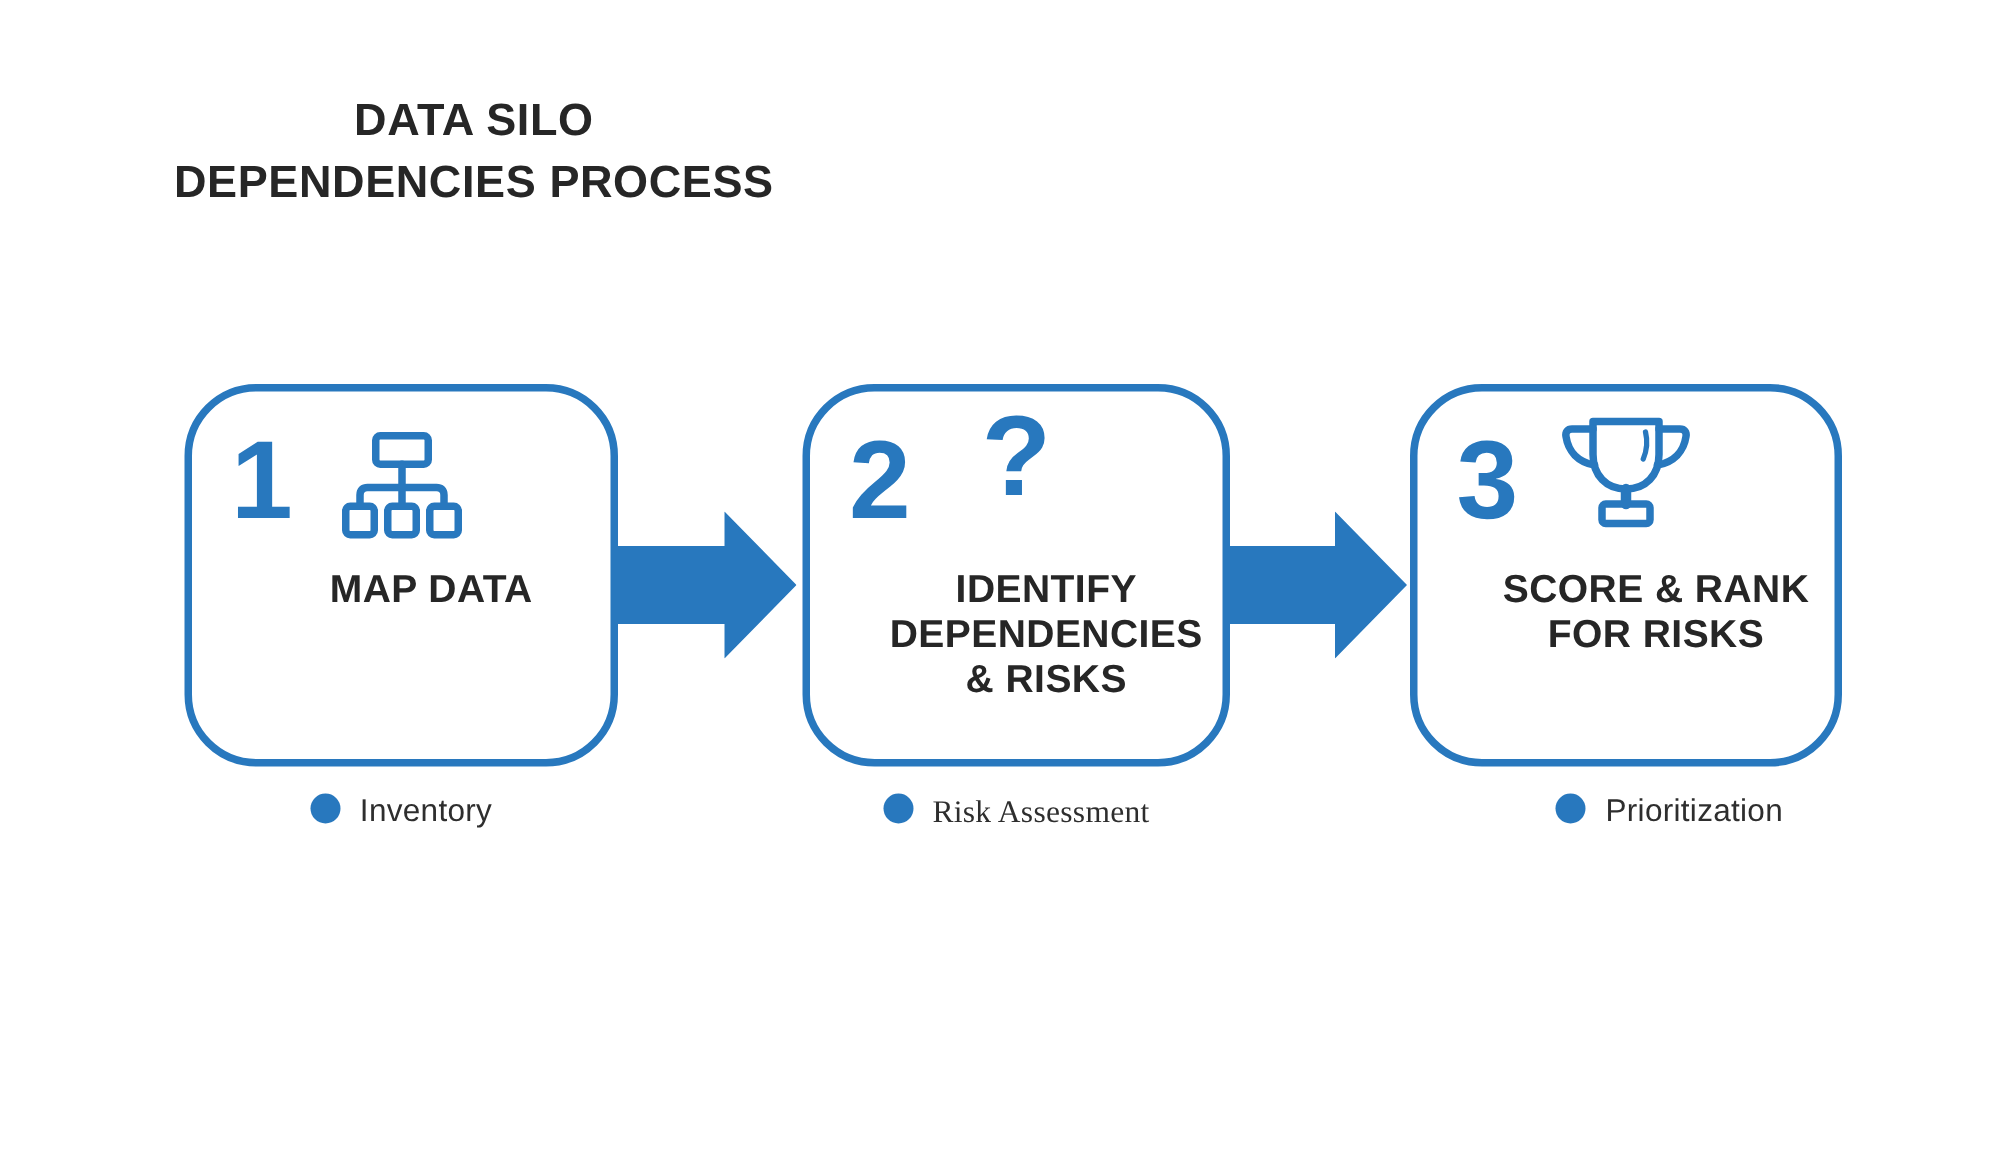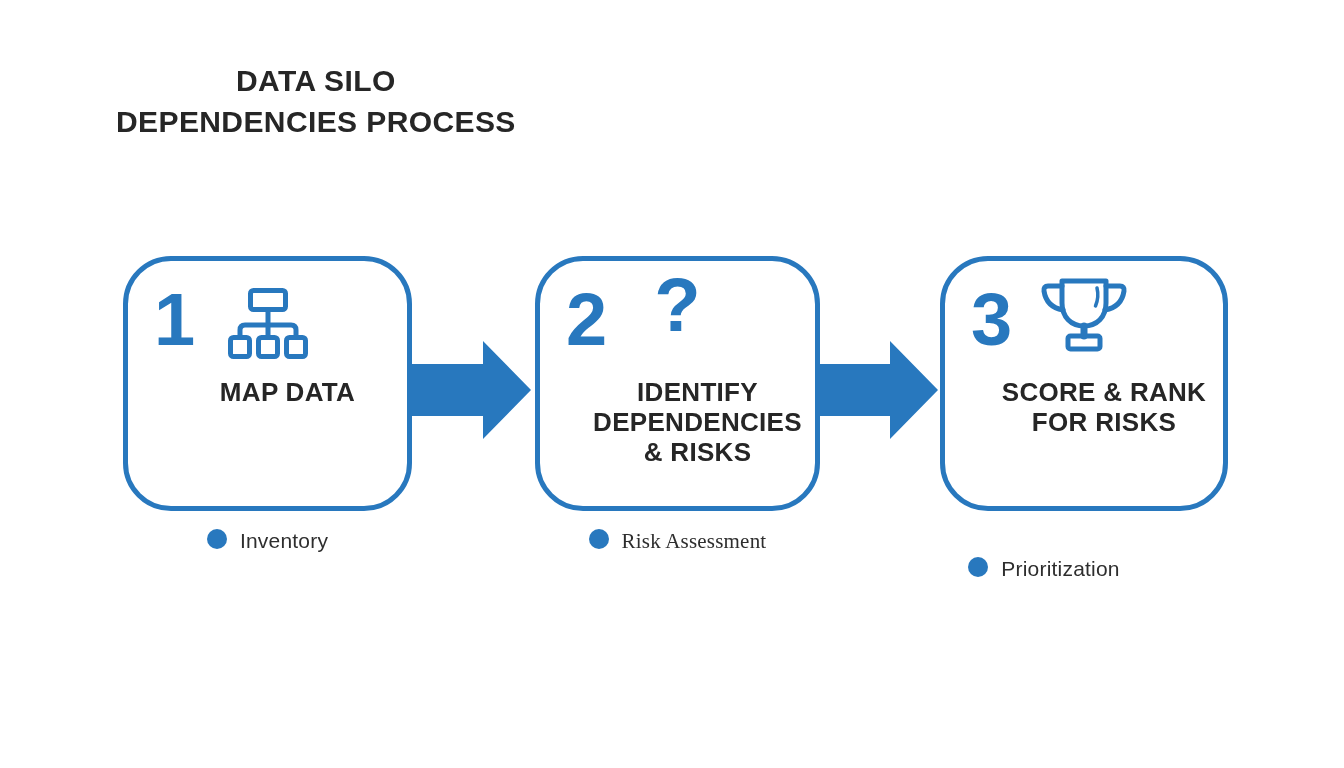--- a/index.html
+++ b/index.html
@@ -97,21 +97,21 @@
     position: absolute;
     top: 529px;
     height: 26px;
     display: flex;
     align-items: flex-start;
     justify-content: center;
     gap: 13px;
   }
   .step-label.l1 { left: 123px; width: 289px; }
   .step-label.l2 { left: 535px; width: 285px; font-family: Liberation Serif, serif; }
-  .step-label.l3 { left: 900px; width: 288px; margin-top: 28px; }
+  .step-label.l3 { left: 969px; width: 288px; }
 
   .label-dot {
     width: 20px;
     height: 20px;
     border-radius: 50%;
     background: var(--blue);
     flex: 0 0 auto;
   }
   .label-text {
     font-size: 21px;

